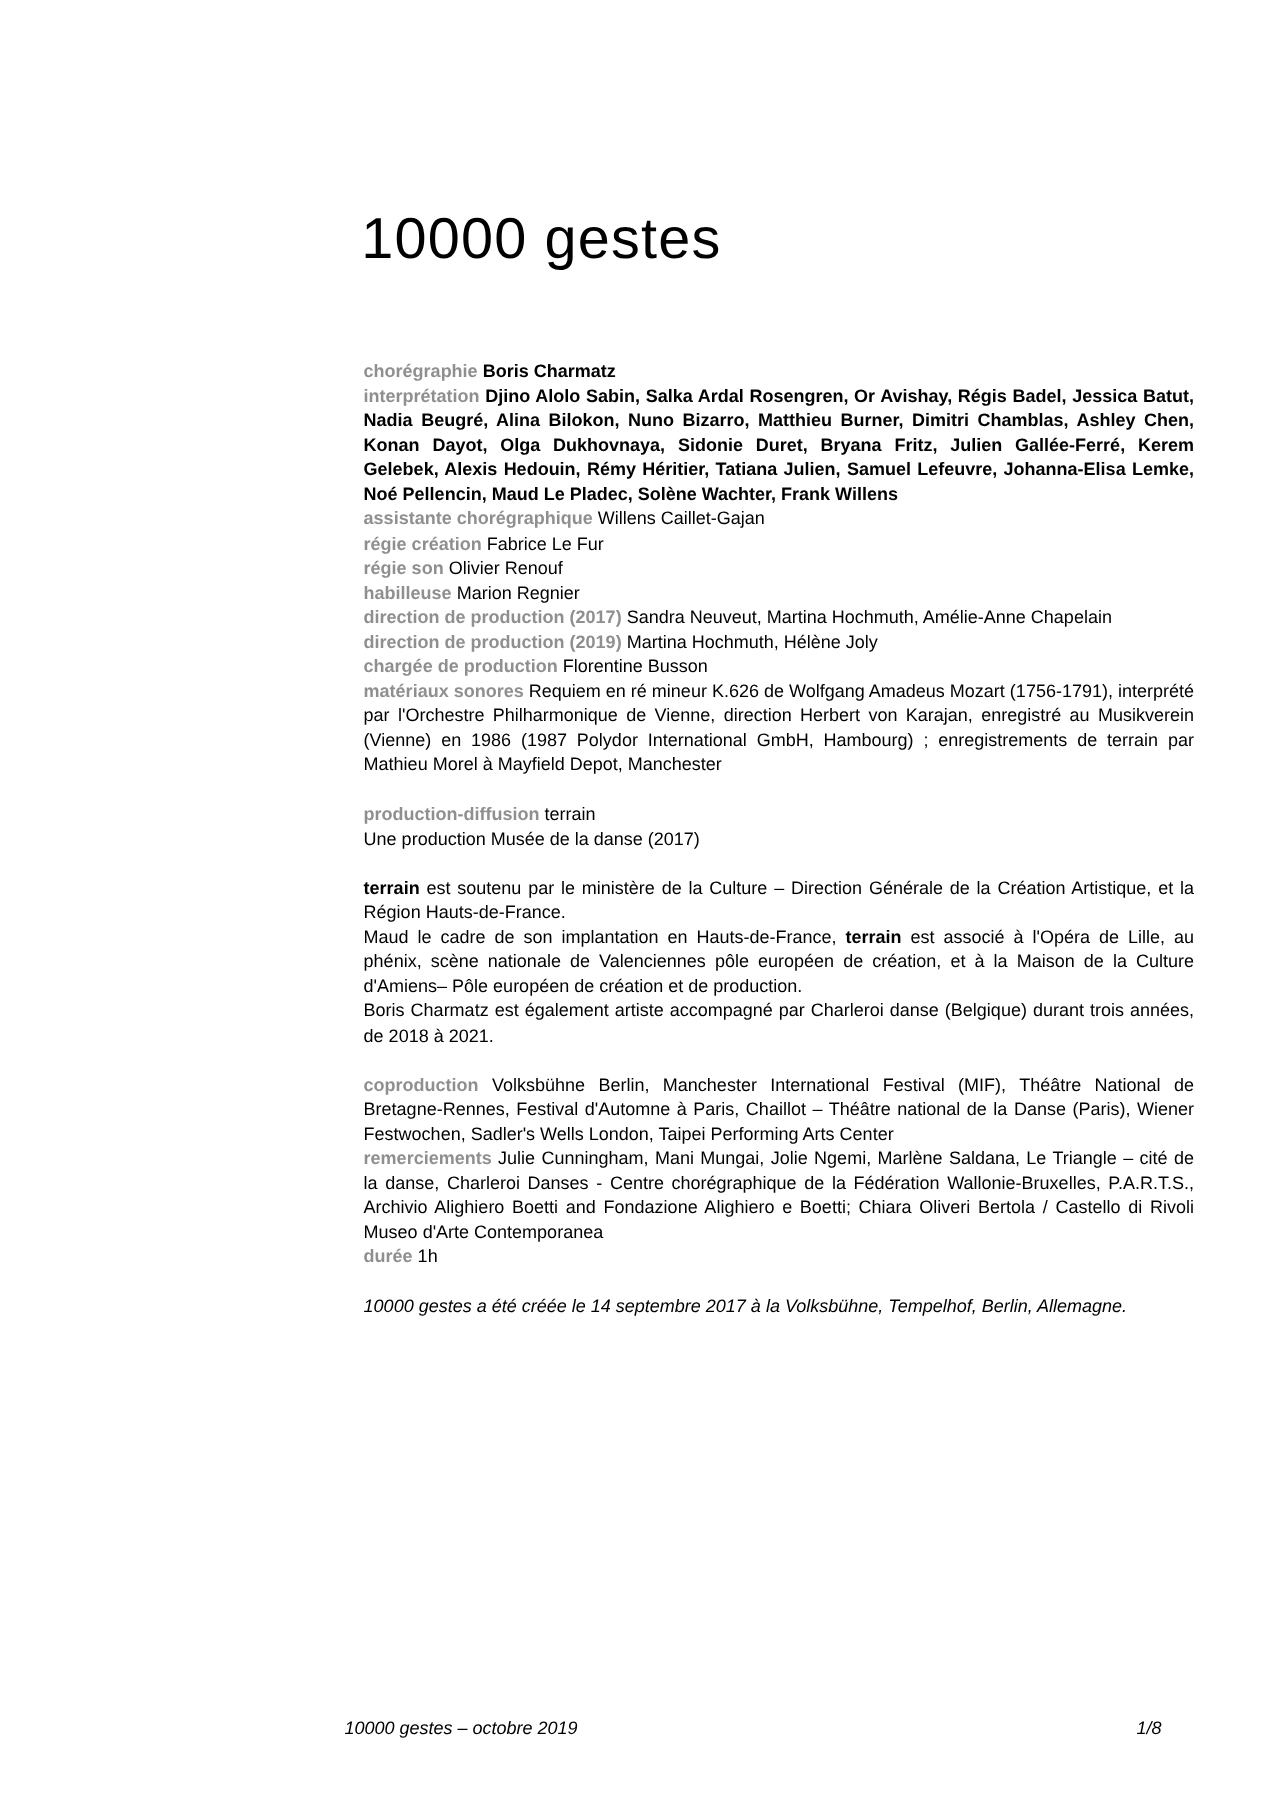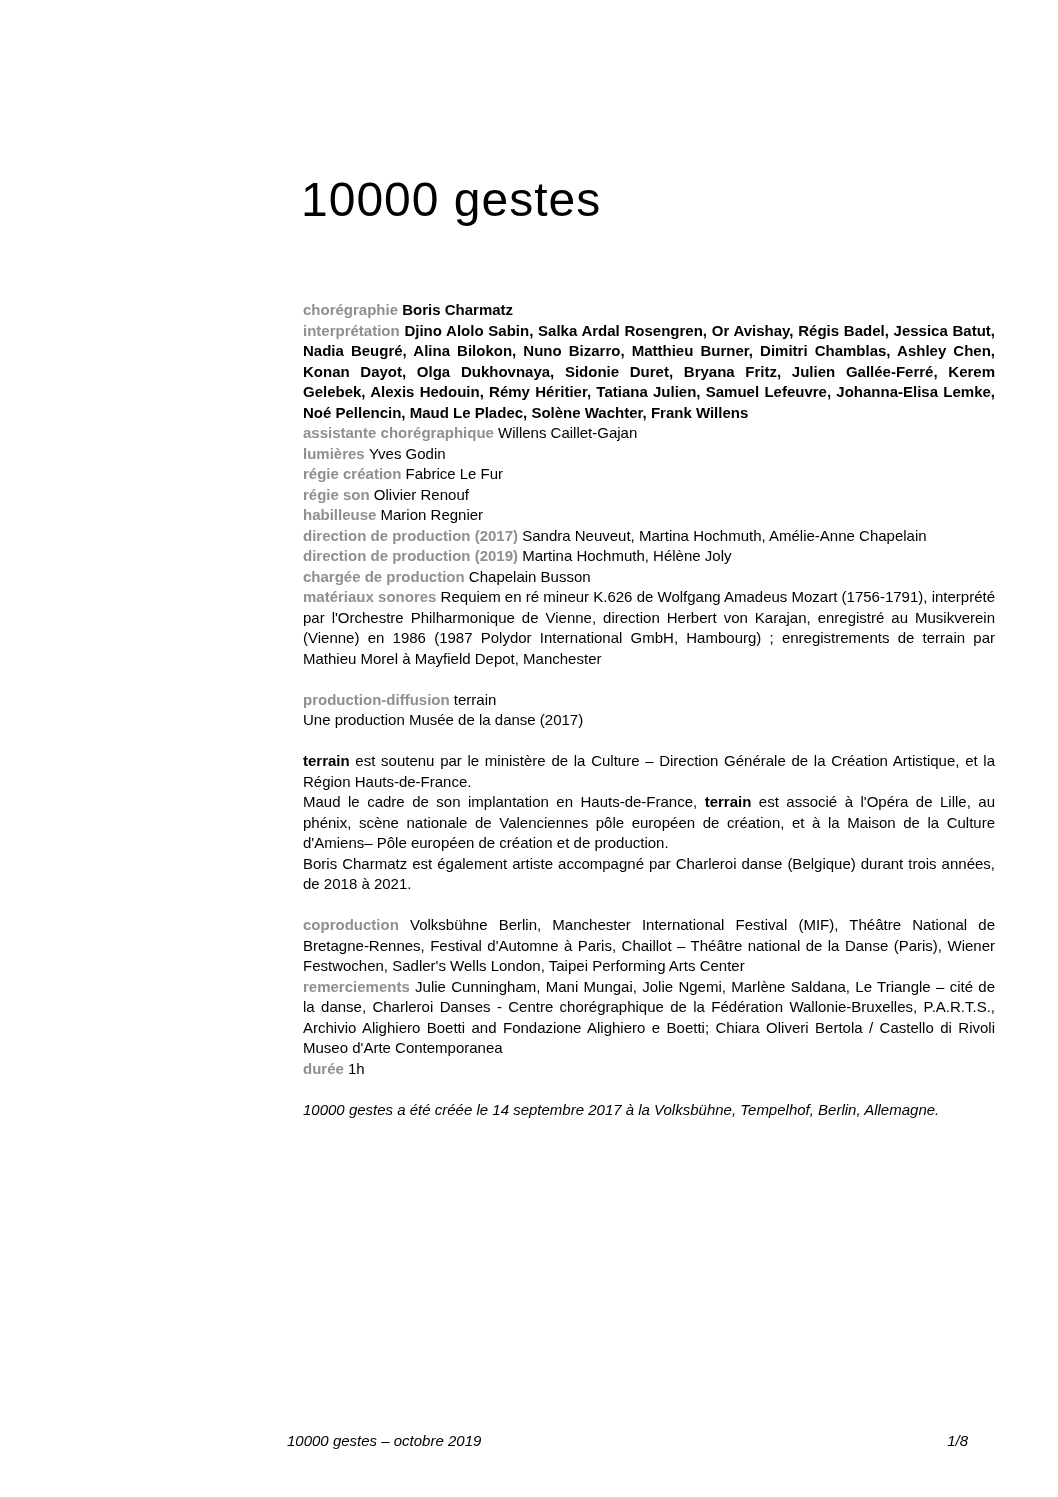--- a/index.html
+++ b/index.html
@@ -50,27 +50,26 @@
 </style>
 </head>
 <body>
 
 <div class="page">
   <h1 class="doc-title">10000 gestes</h1>
   <div class="content">
       <p class="para"><span class="seg-label">chorégraphie </span><span class="seg-bold">Boris Charmatz</span></p>
       <p class="para"><span class="seg-label">interprétation </span><span class="seg-bold">Djino Alolo Sabin, Salka Ardal Rosengren, Or Avishay, Régis Badel, Jessica Batut, Nadia Beugré, Alina Bilokon, Nuno Bizarro, Matthieu Burner, Dimitri Chamblas, Ashley Chen, Konan Dayot, Olga Dukhovnaya, Sidonie Duret, Bryana Fritz, Julien Gallée-Ferré, Kerem Gelebek, Alexis Hedouin, Rémy Héritier, Tatiana Julien, Samuel Lefeuvre, Johanna-Elisa Lemke, Noé Pellencin, Maud Le Pladec, Solène Wachter, Frank Willens</span></p>
       <p class="para"><span class="seg-label">assistante chorégraphique </span><span class="seg-normal">Willens Caillet-Gajan</span></p>
-      <p class="para"><span class="seg-label">lumières </span><span class="seg-normal">Yves Godin</span></p>
       <p class="para"><span class="seg-label">régie création </span><span class="seg-normal">Fabrice Le Fur</span></p>
       <p class="para"><span class="seg-label">régie son </span><span class="seg-normal">Olivier Renouf</span></p>
       <p class="para"><span class="seg-label">habilleuse </span><span class="seg-normal">Marion Regnier</span></p>
       <p class="para"><span class="seg-label">direction de production (2017) </span><span class="seg-normal">Sandra Neuveut, Martina Hochmuth, Amélie-Anne Chapelain</span></p>
       <p class="para"><span class="seg-label">direction de production (2019) </span><span class="seg-normal">Martina Hochmuth, Hélène Joly</span></p>
-      <p class="para"><span class="seg-label">chargée de production </span><span class="seg-normal">Chapelain Busson</span></p>
+      <p class="para"><span class="seg-label">chargée de production </span><span class="seg-normal">Florentine Busson</span></p>
       <p class="para"><span class="seg-label">matériaux sonores </span><span class="seg-normal">Requiem en ré mineur K.626 de Wolfgang Amadeus Mozart (1756-1791), interprété par l'Orchestre Philharmonique de Vienne, direction Herbert von Karajan, enregistré au Musikverein (Vienne) en 1986 (1987 Polydor International GmbH, Hambourg) ; enregistrements de terrain par Mathieu Morel à Mayfield Depot, Manchester</span></p>
       <p class="para gap"><span class="seg-label">production-diffusion </span><span class="seg-normal">terrain</span></p>
       <p class="para"><span class="seg-normal">Une production Musée de la danse (2017)</span></p>
       <p class="para gap"><span class="seg-bold">terrain</span><span class="seg-normal"> est soutenu par le ministère de la Culture – Direction Générale de la Création Artistique, et la Région Hauts-de-France.</span></p>
       <p class="para"><span class="seg-normal">Maud le cadre de son implantation en Hauts-de-France, </span><span class="seg-bold">terrain</span><span class="seg-normal"> est associé à l'Opéra de Lille, au phénix, scène nationale de Valenciennes pôle européen de création, et à la Maison de la Culture d'Amiens– Pôle européen de création et de production.</span></p>
       <p class="para"><span class="seg-normal">Boris Charmatz est également artiste accompagné par Charleroi danse (Belgique) durant trois années, de 2018 à 2021.</span></p>
       <p class="para gap"><span class="seg-label">coproduction </span><span class="seg-normal">Volksbühne Berlin, Manchester International Festival (MIF), Théâtre National de Bretagne-Rennes, Festival d'Automne à Paris, Chaillot – Théâtre national de la Danse (Paris), Wiener Festwochen, Sadler's Wells London, Taipei Performing Arts Center</span></p>
       <p class="para"><span class="seg-label">remerciements </span><span class="seg-normal">Julie Cunningham, Mani Mungai, Jolie Ngemi, Marlène Saldana, Le Triangle – cité de la danse, Charleroi Danses - Centre chorégraphique de la Fédération Wallonie-Bruxelles, P.A.R.T.S., Archivio Alighiero Boetti and Fondazione Alighiero e Boetti; Chiara Oliveri Bertola / Castello di Rivoli Museo d'Arte Contemporanea</span></p>
       <p class="para"><span class="seg-label">durée </span><span class="seg-normal">1h</span></p>
       <p class="para gap"><span class="seg-italic">10000 gestes a été créée le 14 septembre 2017 à la Volksbühne, Tempelhof, Berlin, Allemagne.</span></p>

